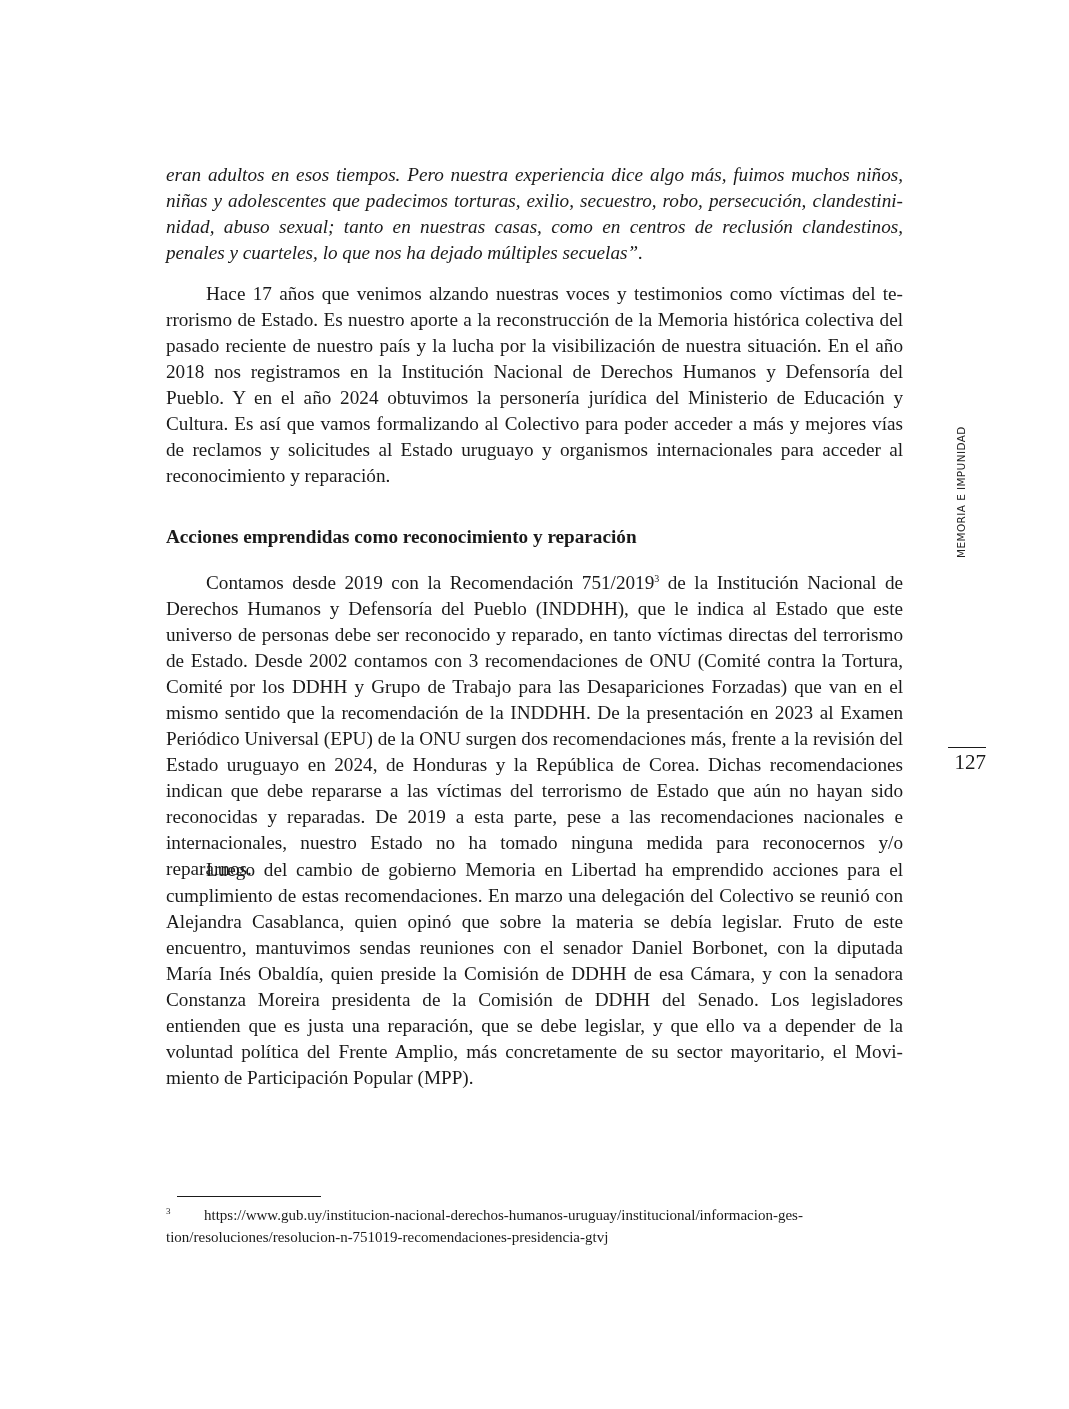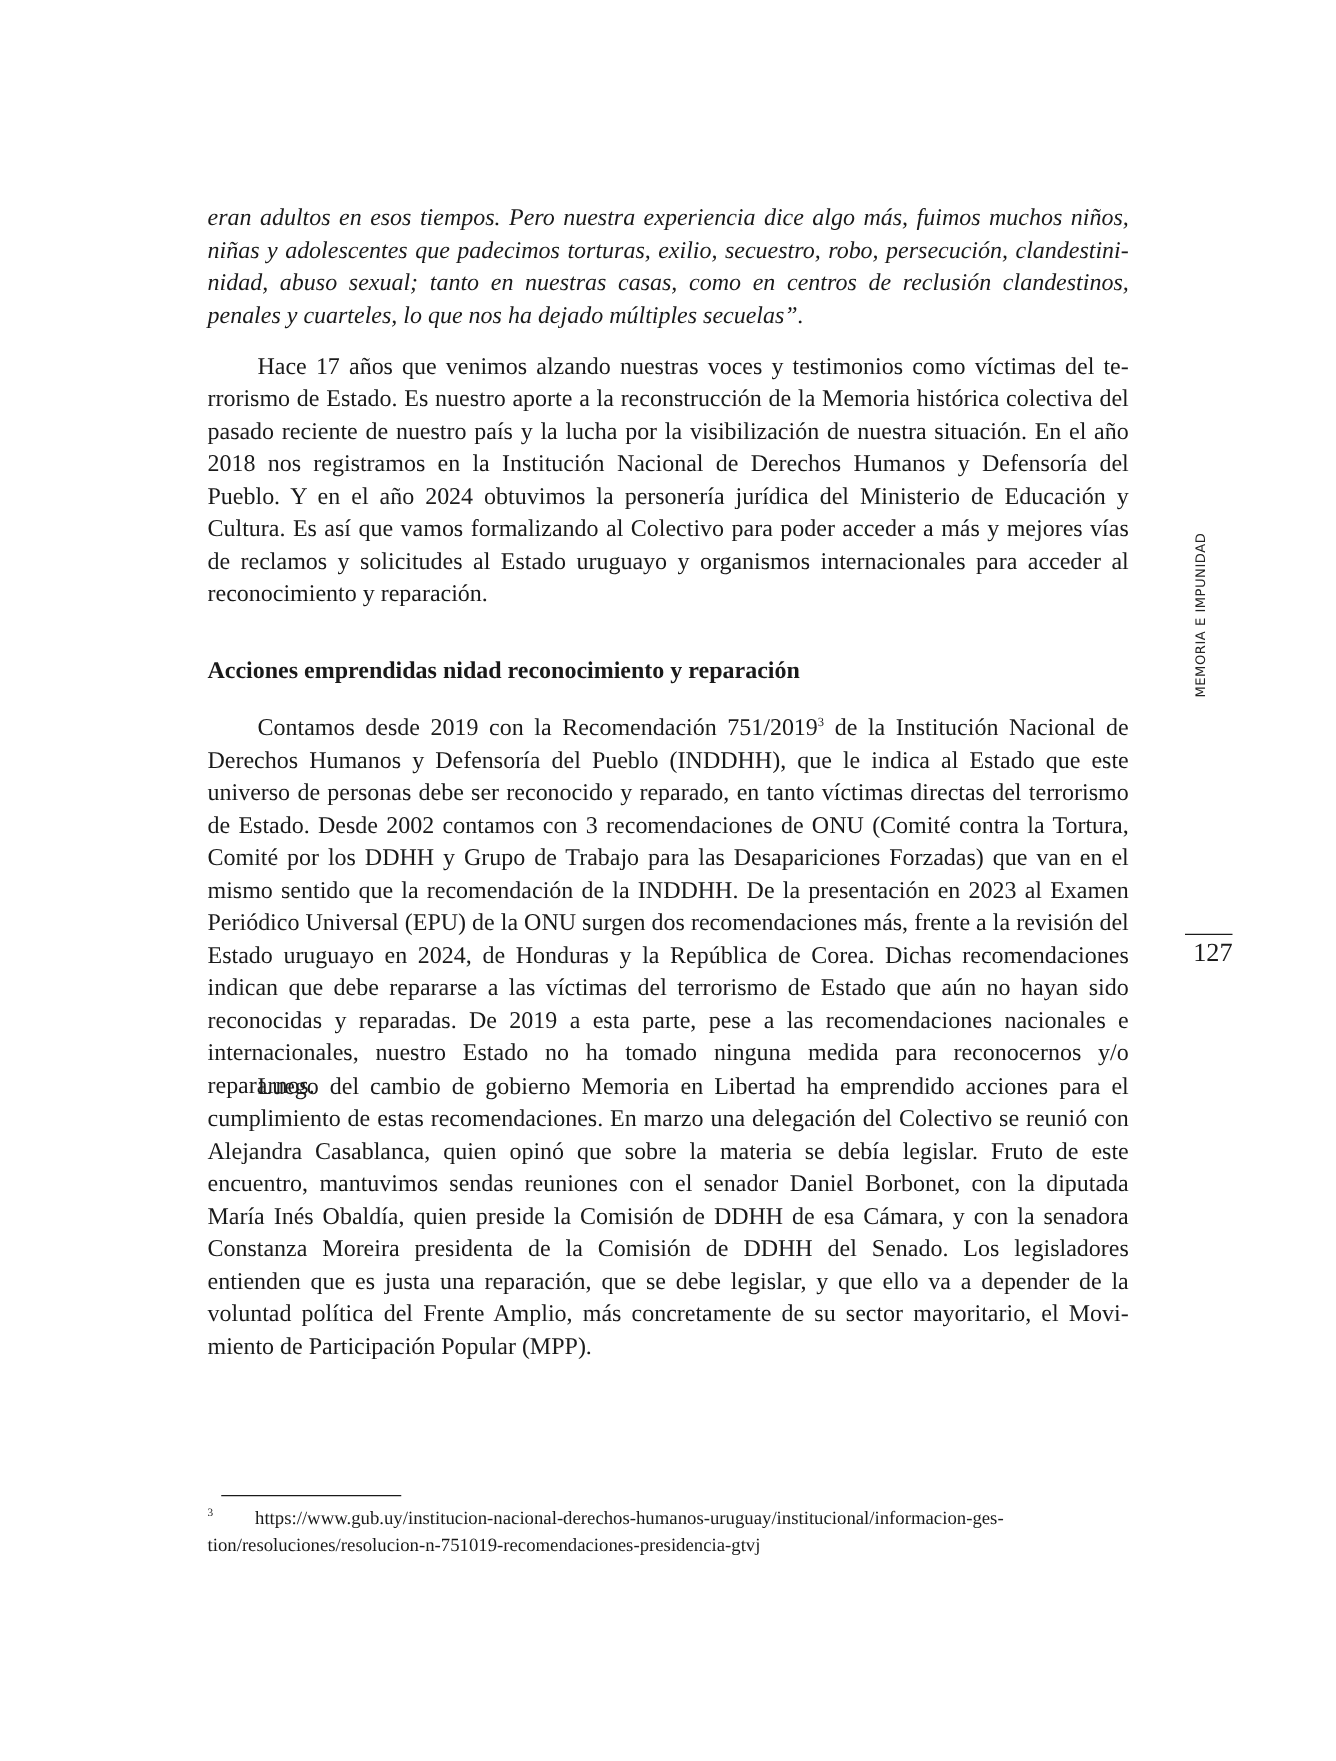--- a/index.html
+++ b/index.html
@@ -126,21 +126,21 @@
 <div class="page">
 
   <div class="text-block quote">
     <p>eran adultos en esos tiempos. Pero nuestra experiencia dice algo más, fuimos muchos niños, niñas y adolescentes que padecimos torturas, exilio, secuestro, robo, persecución, clandestini­nidad, abuso sexual; tanto en nuestras casas, como en centros de reclusión clandestinos, penales y cuarteles, lo que nos ha dejado múltiples secuelas”.</p>
   </div>
 
   <div class="text-block para-1">
     <p>Hace 17 años que venimos alzando nuestras voces y testimonios como víctimas del te­rrorismo de Estado. Es nuestro aporte a la reconstrucción de la Memoria histórica colectiva del pasado reciente de nuestro país y la lucha por la visibilización de nuestra situación. En el año 2018 nos registramos en la Institución Nacional de Derechos Humanos y Defensoría del Pueblo. Y en el año 2024 obtuvimos la personería jurídica del Ministerio de Educación y Cultura. Es así que vamos formalizando al Colectivo para poder acceder a más y mejores vías de reclamos y solicitudes al Estado uruguayo y organismos internacionales para acce­der al reconocimiento y reparación.</p>
   </div>
 
-  <h3 class="section-heading">Acciones emprendidas nidad reconocimiento y reparación</h3>
+  <h3 class="section-heading">Acciones emprendidas como reconocimiento y reparación</h3>
 
   <div class="text-block para-2">
     <p><span>Contamos desde 2019 con la Recomendación 751/2019</span><sup class="fn-ref">3</sup><span> de la Institución Nacional de Derechos Humanos y Defensoría del Pueblo (INDDHH), que le indica al Estado que este universo de personas debe ser reconocido y reparado, en tanto víctimas directas del terrorismo de Estado. Desde 2002 contamos con 3 recomendaciones de ONU (Comité contra la Tortura, Comité por los DDHH y Grupo de Trabajo para las Desapariciones Forzadas) que van en el mismo sentido que la recomendación de la INDDHH. De la pre­sentación en 2023 al Examen Periódico Universal (EPU) de la ONU surgen dos recomen­daciones más, frente a la revisión del Estado uruguayo en 2024, de Honduras y la República de Corea. Dichas recomendaciones indican que debe repararse a las víctimas del terrorismo de Estado que aún no hayan sido reconocidas y reparadas. De 2019 a esta parte, pese a las recomendaciones nacionales e internacionales, nuestro Estado no ha tomado ninguna me­dida para reconocernos y/o repararnos.</span></p>
   </div>
 
   <div class="text-block para-3">
     <p>Luego del cambio de gobierno Memoria en Libertad ha emprendido acciones para el cumplimiento de estas recomendaciones. En marzo una delegación del Colectivo se reunió con Alejandra Casablanca, quien opinó que sobre la materia se debía legislar. Fruto de este encuentro, mantuvimos sendas reuniones con el senador Daniel Borbonet, con la diputada María Inés Obaldía, quien preside la Comisión de DDHH de esa Cámara, y con la senado­ra Constanza Moreira presidenta de la Comisión de DDHH del Senado. Los legisladores entienden que es justa una reparación, que se debe legislar, y que ello va a depender de la voluntad política del Frente Amplio, más concretamente de su sector mayoritario, el Movi­miento de Participación Popular (MPP).</p>
   </div>
 
   <div class="footnote-rule"></div>

